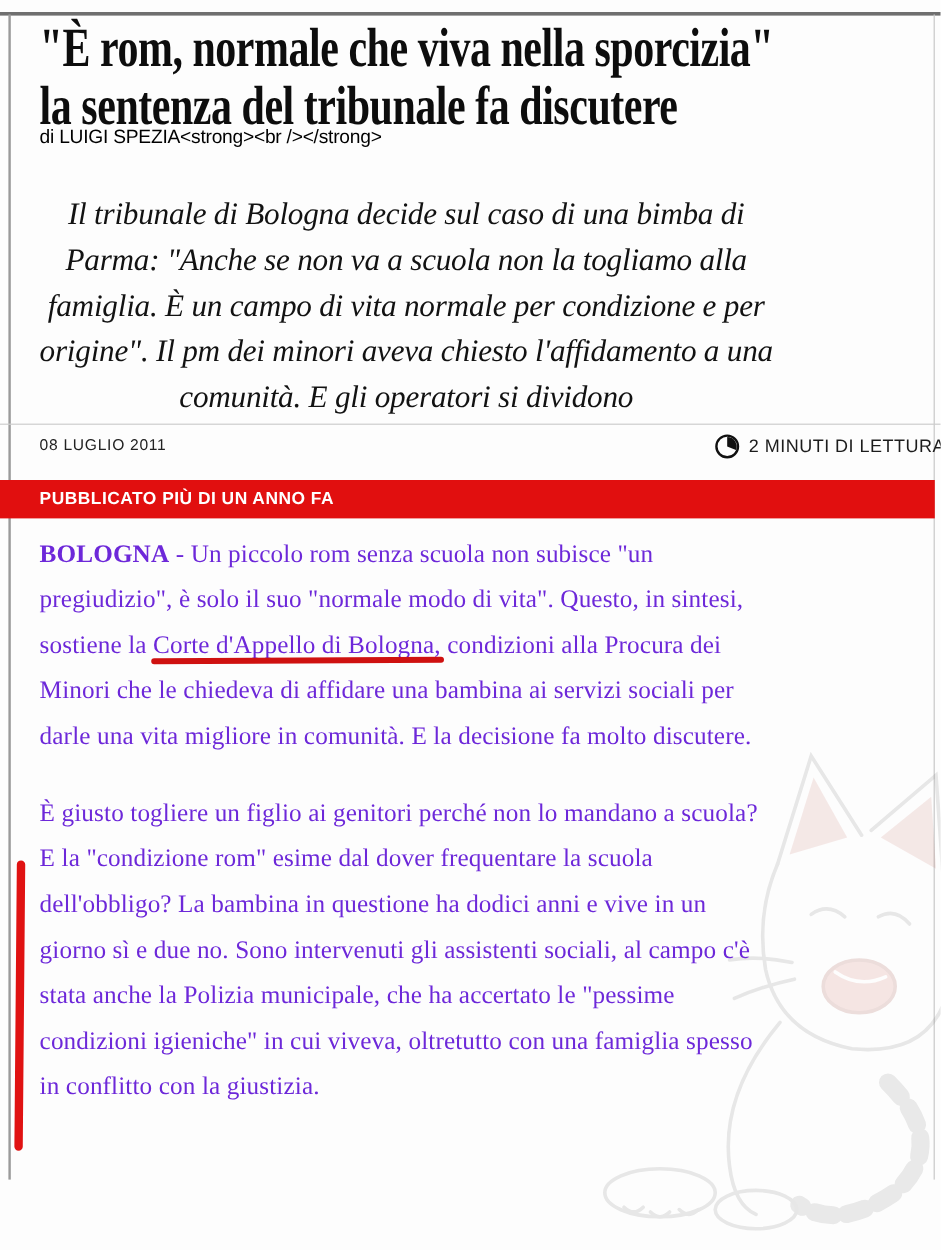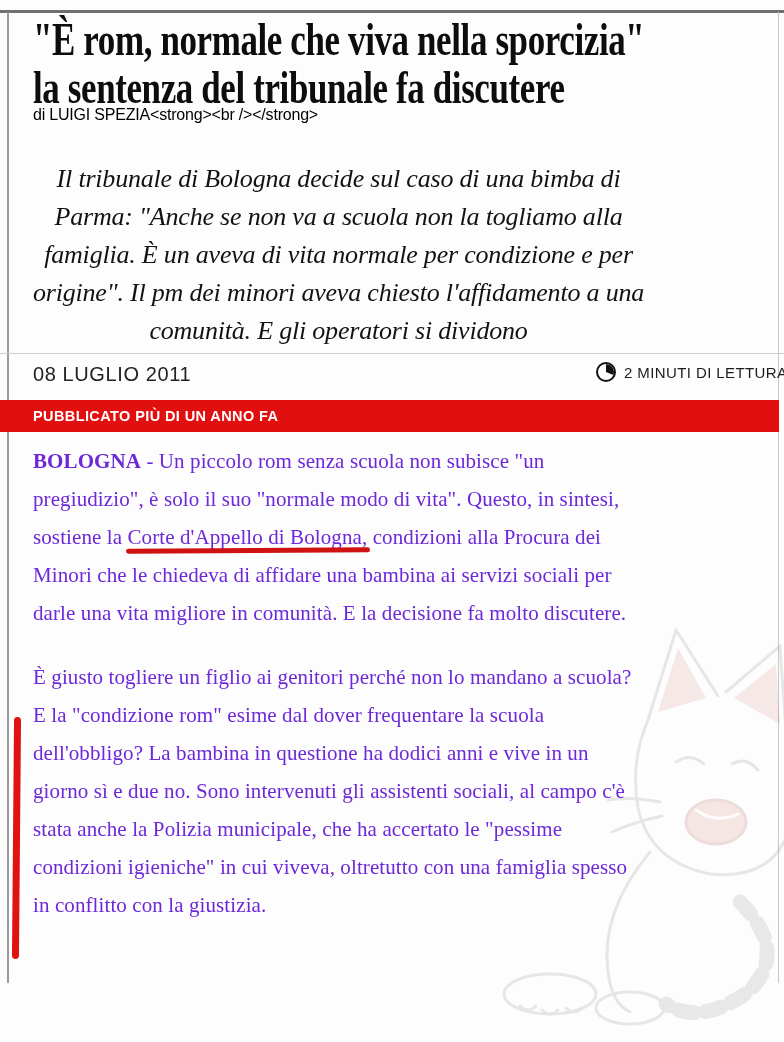--- a/index.html
+++ b/index.html
@@ -24,21 +24,21 @@
     font-family:"Liberation Sans", sans-serif;font-weight:normal;font-size:16px;
     letter-spacing:-0.2px;color:#000;white-space:nowrap;
   }
   .standfirst{position:absolute;left:33px;top:160px;font-style:italic;font-size:26px;color:#121212;text-align:center;}
   .sf-line{height:38px;line-height:38px;white-space:nowrap;letter-spacing:-0.2px;}
 
   
   .meta-divider{position:absolute;left:0;top:353px;width:784px;height:1px;background:#cccccc;}
   .pub-date{
     position:absolute;left:33px;top:363px;
-    font-family:"Liberation Sans", sans-serif;font-size:20px;letter-spacing:0.6px;color:#222;
+    font-family:"Liberation Sans", sans-serif;font-size:13px;letter-spacing:0.6px;color:#222;
   }
   .read-cluster{position:absolute;left:595px;top:361px;display:flex;align-items:center;gap:7px;}
   .read-time{
     font-family:"Liberation Sans", sans-serif;font-size:15px;letter-spacing:0.4px;color:#1c1c1c;white-space:nowrap;
   }
 
   
   .age-banner{position:absolute;left:0;top:400px;width:779px;height:32px;background:#e10f0f;}
   .age-banner-label{
     position:absolute;left:33px;top:0;height:32px;line-height:33px;
@@ -97,21 +97,21 @@
   <h1 class="title" style="margin:0;font-size:inherit;">
     <div class="title-line">"È rom, normale che viva nella sporcizia"</div>
     <div class="title-line">la sentenza del tribunale fa discutere</div>
   </h1>
 
   <div class="byline">di LUIGI SPEZIA&lt;strong&gt;&lt;br /&gt;&lt;/strong&gt;</div>
 
   <div class="standfirst">
     <div class="sf-line">Il tribunale di Bologna decide sul caso di una bimba di</div>
     <div class="sf-line">Parma: "Anche se non va a scuola non la togliamo alla</div>
-    <div class="sf-line">famiglia. È un aveva di vita normale per condizione e per</div>
+    <div class="sf-line">famiglia. È un campo di vita normale per condizione e per</div>
     <div class="sf-line">origine". Il pm dei minori aveva chiesto l'affidamento a una</div>
     <div class="sf-line">comunità. E gli operatori si dividono</div>
   </div>
 
   <div class="meta-divider"></div>
   <div class="pub-date">08 LUGLIO 2011</div>
   <div class="read-cluster">
     <svg width="22" height="22" viewBox="0 0 22 22">
       <circle cx="11" cy="11" r="9" fill="none" stroke="#111" stroke-width="2"></circle>
       <path d="M11 11 L11 3.2 A7.8 7.8 0 0 1 18.3 14 Z" fill="#111"></path>

